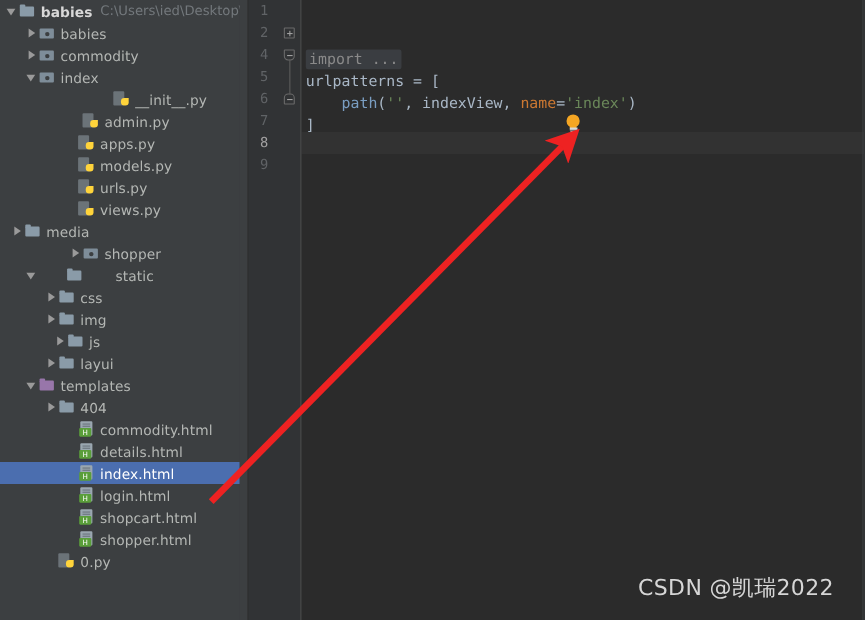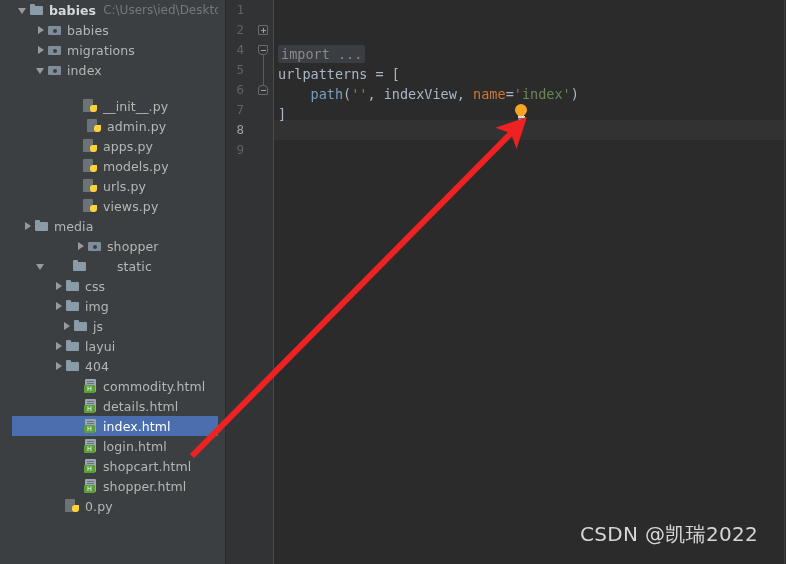--- a/index.html
+++ b/index.html
@@ -10,21 +10,21 @@
     font-family: "DejaVu Sans", sans-serif;
   }
   #root {
     position: relative;
     width: 786px; height: 564px;
     overflow: hidden;
   }
 
   
   #sidebar {
-    position: absolute; left: 12px; top: 0;
+    position: absolute; left: 0; top: 0;
     width: 218px; height: 564px;
     background: #3c3f41;
     overflow: hidden;
   }
   .tree-row {
     position: relative;
     height: 20px;
     display: flex;
     align-items: center;
     white-space: nowrap;
@@ -343,28 +343,28 @@
           <span class="path">C:\Users\ied\Desktop\ba</span>
         </div>
         <div class="tree-row" style="padding-left: 24px;">
           <span class="arrow collapsed"></span>
           <span class="icon ic-module"></span>
           <span class="label">babies</span>
         </div>
         <div class="tree-row" style="padding-left: 24px;">
           <span class="arrow collapsed"></span>
           <span class="icon ic-module"></span>
-          <span class="label">migrations</span>
+          <span class="label">commodity</span>
         </div>
         <div class="tree-row" style="padding-left: 24px;">
           <span class="arrow expanded"></span>
           <span class="icon ic-module"></span>
           <span class="label">index</span>
         </div>
-        <div class="tree-row" style="padding-left: 60px; margin-top: 16px;">
+        <div class="tree-row" style="padding-left: 92px;">
           <span class="arrow "></span>
           <span class="icon ic-py">
             <span class="pypage"></span>
           </span>
           <span class="label">__init__.py</span>
         </div>
         <div class="tree-row" style="padding-left: 64px;">
           <span class="arrow "></span>
           <span class="icon ic-py">
             <span class="pypage"></span>
@@ -426,20 +426,25 @@
         </div>
         <div class="tree-row" style="padding-left: 50px;">
           <span class="arrow collapsed"></span>
           <span class="icon ic-folder"></span>
           <span class="label">js</span>
         </div>
         <div class="tree-row" style="padding-left: 42px;">
           <span class="arrow collapsed"></span>
           <span class="icon ic-folder"></span>
           <span class="label">layui</span>
+        </div>
+        <div class="tree-row" style="padding-left: 24px;">
+          <span class="arrow expanded"></span>
+          <span class="icon ic-tplfolder"></span>
+          <span class="label">templates</span>
         </div>
         <div class="tree-row" style="padding-left: 42px;">
           <span class="arrow collapsed"></span>
           <span class="icon ic-folder"></span>
           <span class="label">404</span>
         </div>
         <div class="tree-row" style="padding-left: 60px;">
           <span class="arrow "></span>
           <span class="icon ic-html">
             <span class="doc"></span>

